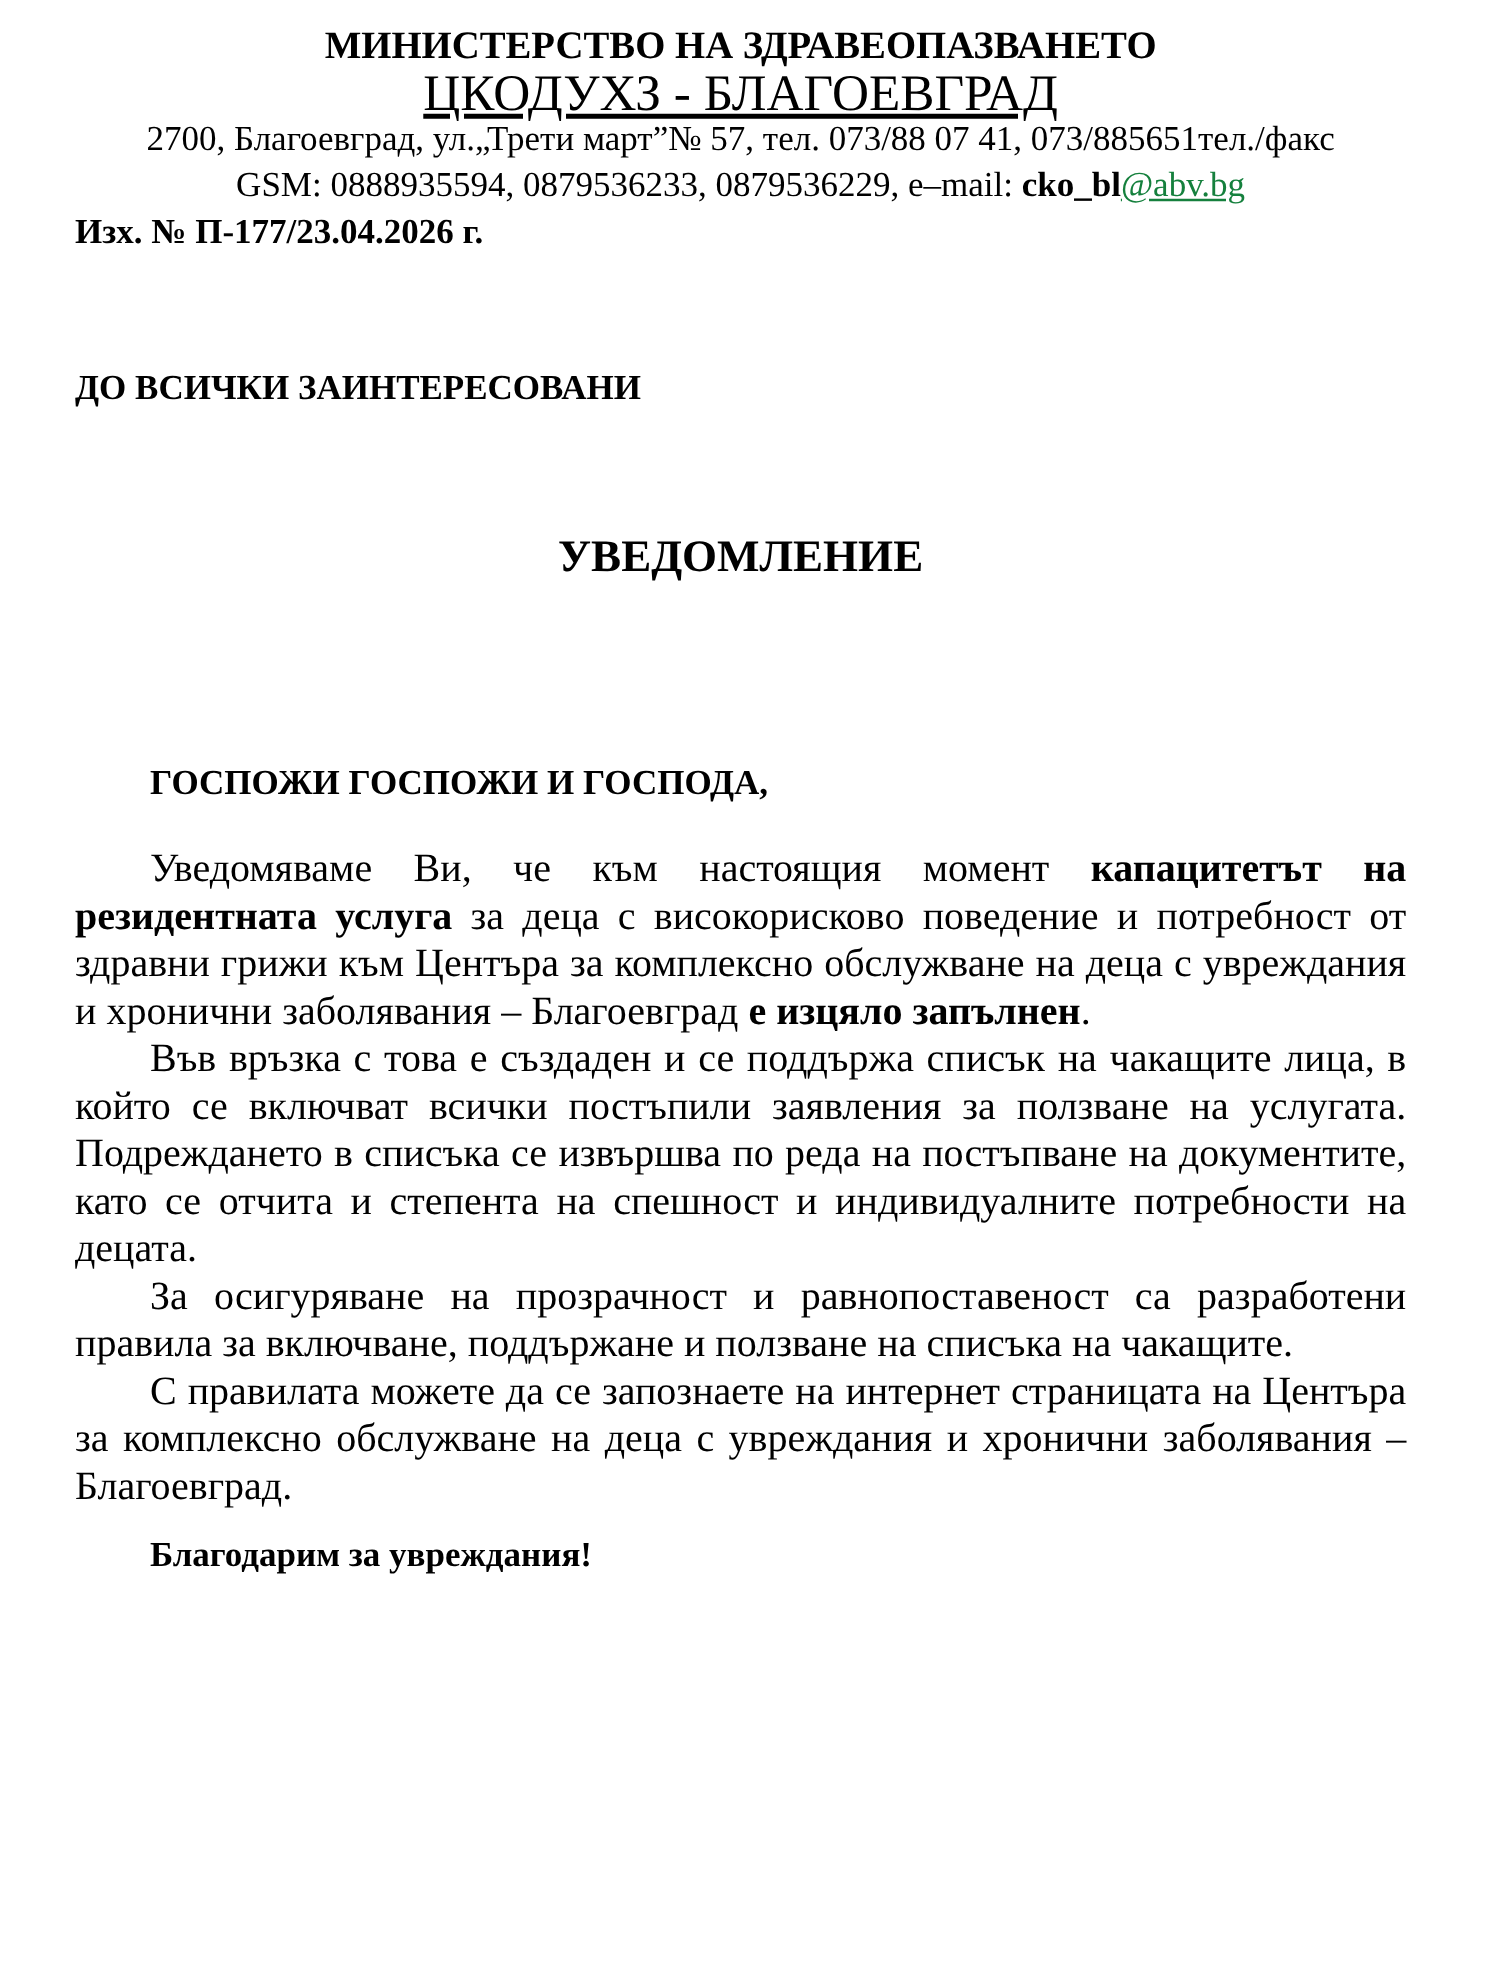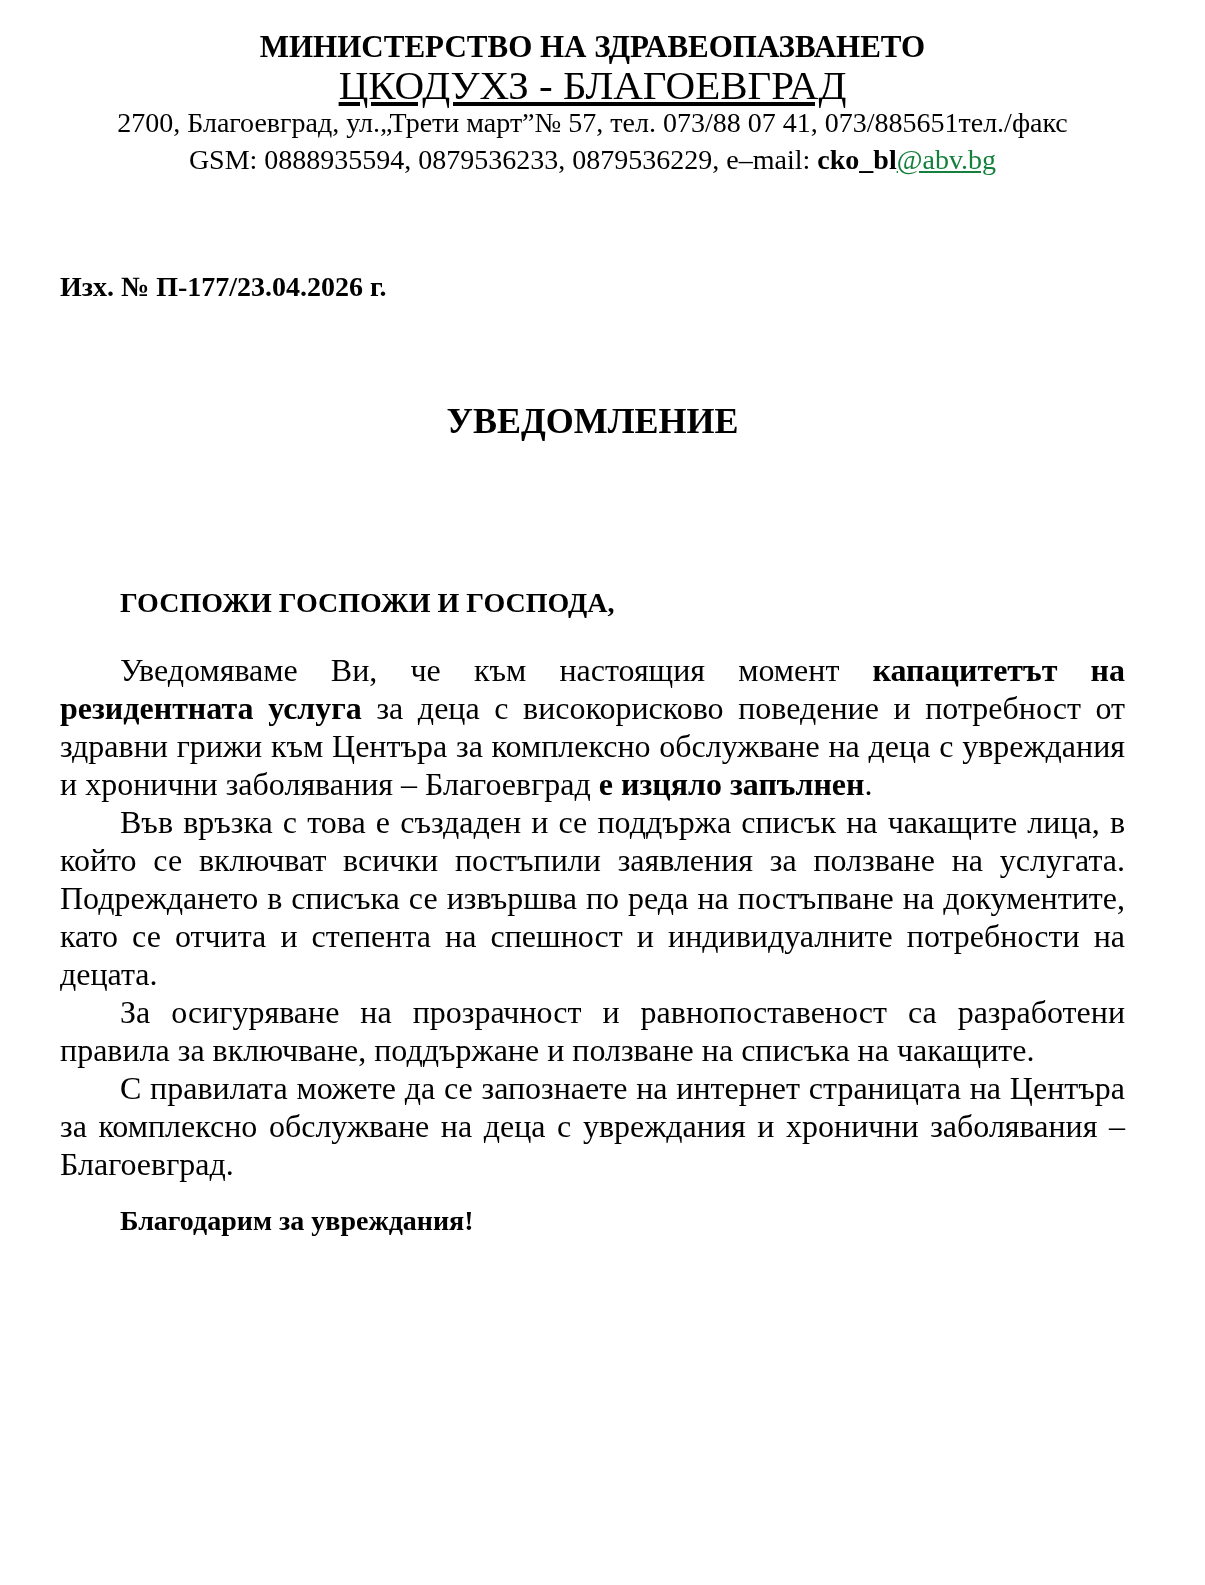--- a/index.html
+++ b/index.html
@@ -4,37 +4,36 @@
 <style>
   * { margin: 0; padding: 0; box-sizing: border-box; }
   html, body { background: #ffffff; }
   .page {
     width: 1205px;
     height: 1585px;
     margin: 0 auto;
     background: #ffffff;
     color: #000000;
     font-family: "Liberation Serif", "DejaVu Serif", serif;
-    padding: 28px 80px 0 60px;
+    padding: 17px 80px 0 60px;
     overflow: hidden;
     position: relative;
   }
   .letterhead { text-align: center; }
   .lh-line1 { font-size: 31px; font-weight: bold; line-height: 38px; white-space: nowrap; }
   .lh-line2 { font-size: 41px; font-weight: normal; line-height: 38px; text-decoration: underline; white-space: nowrap; }
   .lh-addr  { font-size: 28px; line-height: 37px; white-space: nowrap; }
   .lh-gsm   { font-size: 28px; line-height: 37px; white-space: nowrap; }
   .bold { font-weight: bold; }
   .email-link {
     font-weight: normal;
     color: #15803d;
     text-decoration: underline;
   }
   .ref-line {
-    margin-top: 90px;
     font-size: 28px;
     font-weight: bold;
     line-height: 37px;
   }
   .addressee {
     margin-top: 88px;
     font-size: 28px;
     font-weight: bold;
     line-height: 37px;
   }
@@ -87,20 +86,21 @@
 
   <header class="letterhead">
     <div class="lh-line1">МИНИСТЕРСТВО НА ЗДРАВЕОПАЗВАНЕТО</div>
     <div class="lh-line2">ЦКОДУХЗ - БЛАГОЕВГРАД</div>
     <div class="lh-addr">2700, Благоевград, ул.„Трети март”№ 57, тел. 073/88 07 41, 073/885651тел./факс</div>
     <div class="lh-gsm"><span>GSM: 0888935594, 0879536233, 0879536229, e–mail: </span><span class="bold">cko_bl</span><a href="#" class="email-link">@abv.bg</a></div>
   </header>
 
   <div class="ref-line">Изх. № П-177/23.04.2026 г.</div>
 
+  <div class="addressee">ДО ВСИЧКИ ЗАИНТЕРЕСОВАНИ</div>
 
   <div class="doc-title">УВЕДОМЛЕНИЕ</div>
 
   <div class="salutation">ГОСПОЖИ ГОСПОЖИ И ГОСПОДА,</div>
 
   <div class="body-text">
     <p><span>Уведомяваме Ви, че към настоящия момент </span><span class="bold">капацитетът на резидентната услуга</span><span> за деца с високорисково поведение и потребност от здравни грижи към Центъра за комплексно обслужване на деца с увреждания и хронични заболявания – Благоевград </span><span class="bold">е изцяло запълнен</span><span>.</span></p>
     <p>Във връзка с това е създаден и се поддържа списък на чакащите лица, в който се включват всички постъпили заявления за ползване на услугата. Подреждането в списъка се извършва по реда на постъпване на документите, като се отчита и степента на спешност и индивидуалните потребности на децата.</p>
     <p>За осигуряване на прозрачност и равнопоставеност са разработени правила за включване, поддържане и ползване на списъка на чакащите.</p>
     <p>С правилата можете да се запознаете на интернет страницата на Центъра за комплексно обслужване на деца с увреждания и хронични заболявания – Благоевград.</p>

